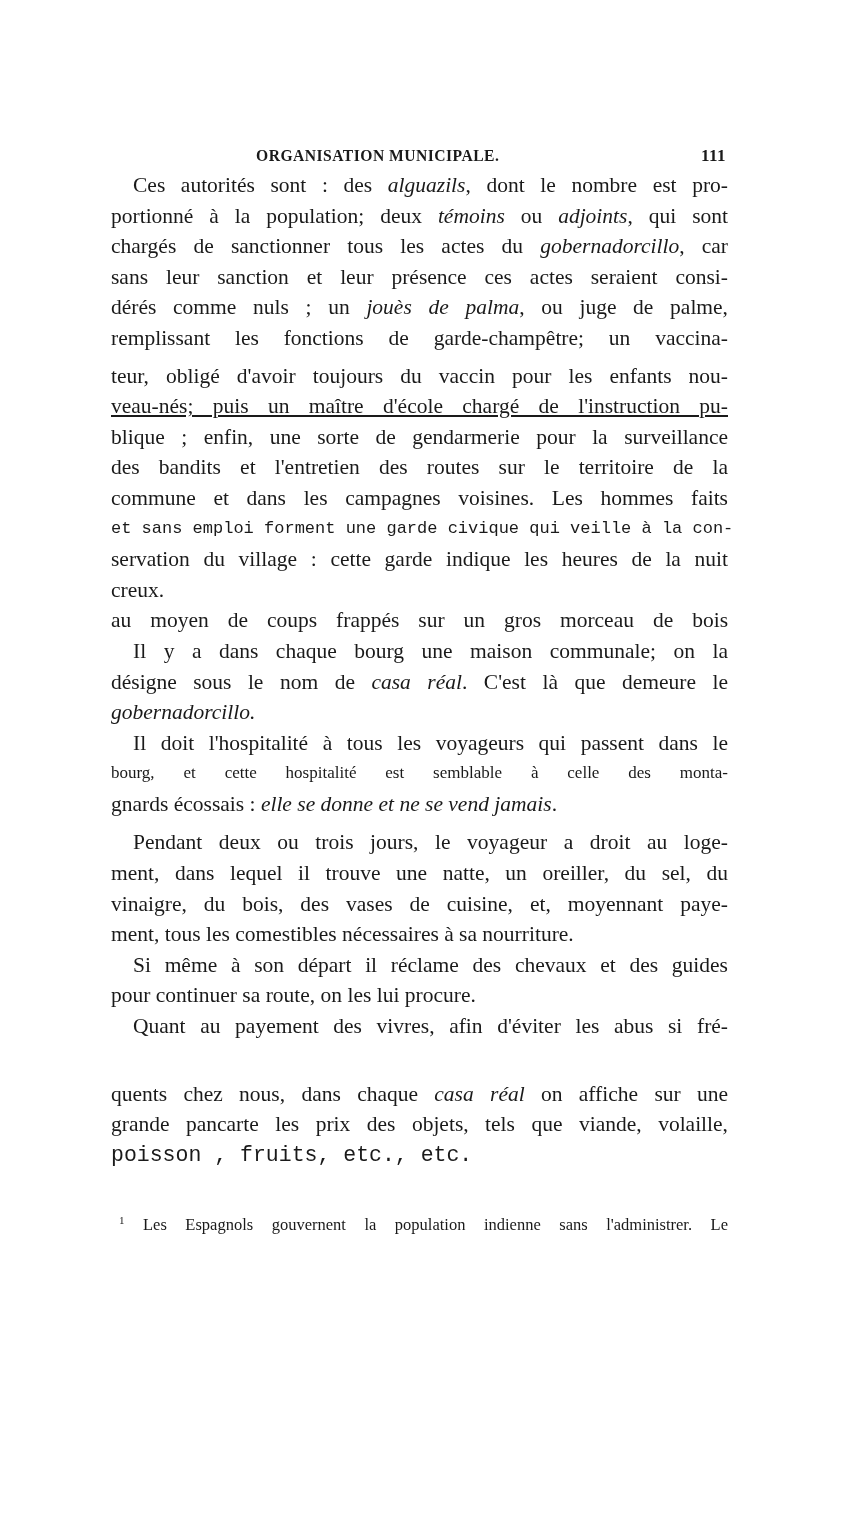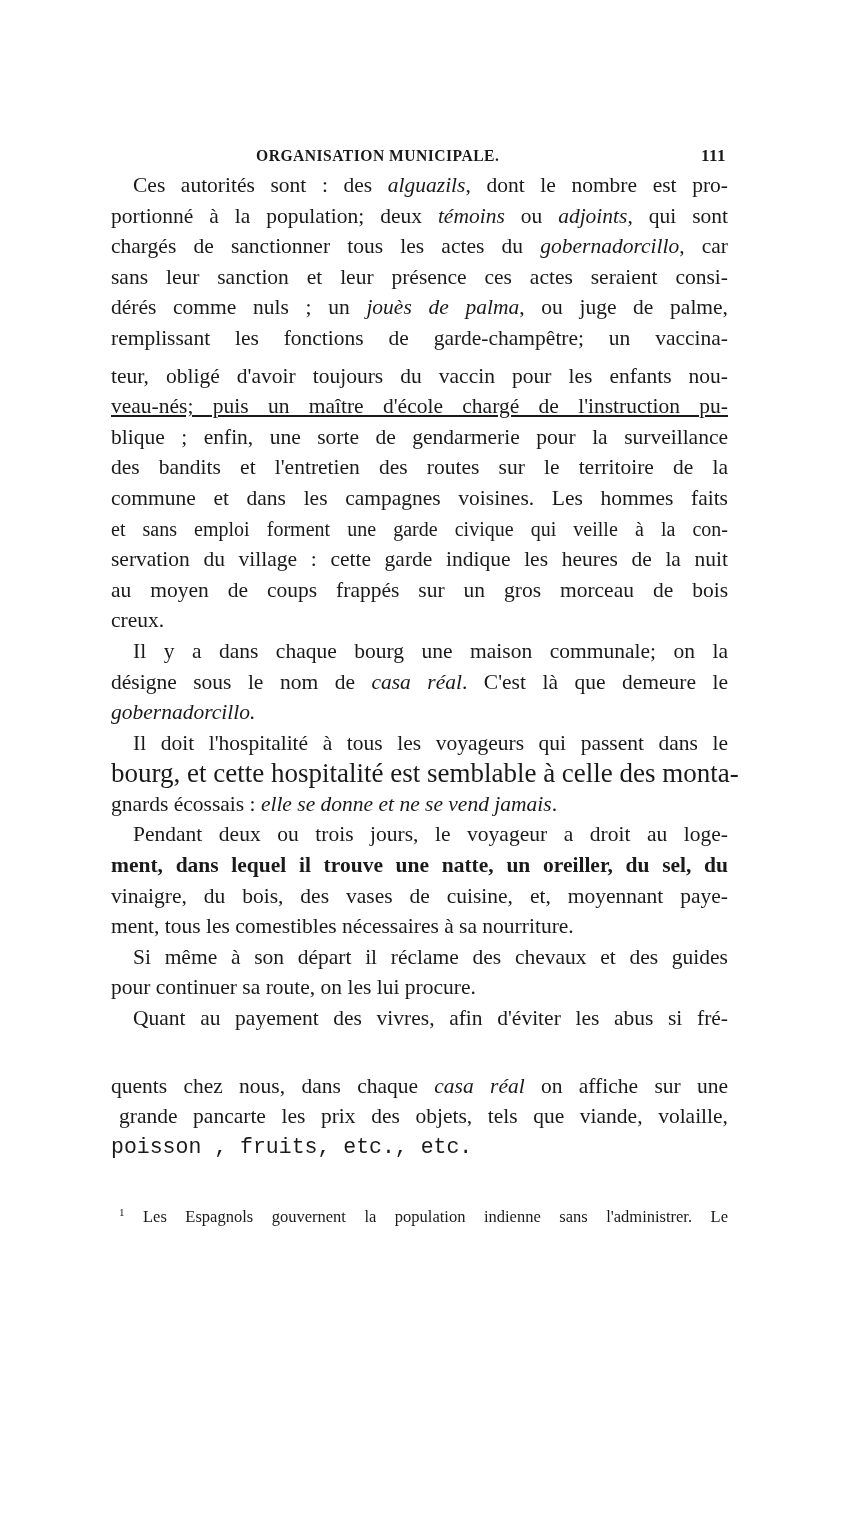--- a/index.html
+++ b/index.html
@@ -28,49 +28,49 @@
         <div class="textline" style="font-size: 21.5px; line-height: 30.6px; height: 30.6px; white-space: nowrap; text-align: justify; text-align-last: justify;"><span>portionné à la population; deux </span><i>témoins</i><span> ou </span><i>adjoints</i><span>, qui sont</span></div>
         <div class="textline" style="font-size: 21.5px; line-height: 30.6px; height: 30.6px; white-space: nowrap; text-align: justify; text-align-last: justify;"><span>chargés de sanctionner tous les actes du </span><i>gobernadorcillo</i><span>, car</span></div>
         <div class="textline" style="font-size: 21.5px; line-height: 30.6px; height: 30.6px; white-space: nowrap; text-align: justify; text-align-last: justify;"><span>sans leur sanction et leur présence ces actes seraient consi-</span></div>
         <div class="textline" style="font-size: 21.5px; line-height: 30.6px; height: 30.6px; white-space: nowrap; text-align: justify; text-align-last: justify;"><span>dérés comme nuls ; un </span><i>jouès de palma</i><span>, ou juge de palme,</span></div>
         <div class="textline" style="font-size: 21.5px; line-height: 30.6px; height: 30.6px; white-space: nowrap; text-align: justify; text-align-last: justify;"><span>remplissant les fonctions de garde-champêtre; un vaccina-</span></div>
         <div class="textline" style="font-size: 21.5px; line-height: 30.6px; height: 30.6px; white-space: nowrap; text-align: justify; text-align-last: justify; margin-top: 7px;"><span>teur, obligé d'avoir toujours du vaccin pour les enfants nou-</span></div>
         <div class="textline" style="font-size: 21.5px; line-height: 30.6px; height: 30.6px; white-space: nowrap; text-align: justify; text-align-last: justify; text-decoration: underline;"><span>veau-nés; puis un maître d'école chargé de l'instruction pu-</span></div>
         <div class="textline" style="font-size: 21.5px; line-height: 30.6px; height: 30.6px; white-space: nowrap; text-align: justify; text-align-last: justify;"><span>blique ; enfin, une sorte de gendarmerie pour la surveillance</span></div>
         <div class="textline" style="font-size: 21.5px; line-height: 30.6px; height: 30.6px; white-space: nowrap; text-align: justify; text-align-last: justify;"><span>des bandits et l'entretien des routes sur le territoire de la</span></div>
         <div class="textline" style="font-size: 21.5px; line-height: 30.6px; height: 30.6px; white-space: nowrap; text-align: justify; text-align-last: justify;"><span>commune et dans les campagnes voisines. Les hommes faits</span></div>
-        <div class="textline" style="font-size: 20px; line-height: 30.6px; height: 30.6px; white-space: nowrap; text-align: justify; text-align-last: justify;"><span>et sans emploi forment une garde civique qui veille à la con-</span></div>
+        <div class="textline" style="font-size: 17px; line-height: 30.6px; height: 30.6px; white-space: nowrap; text-align: justify; text-align-last: justify; font-family: Liberation Mono, monospace;"><span>et sans emploi forment une garde civique qui veille à la con-</span></div>
         <div class="textline" style="font-size: 21.5px; line-height: 30.6px; height: 30.6px; white-space: nowrap; text-align: justify; text-align-last: justify;"><span>servation du village : cette garde indique les heures de la nuit</span></div>
+        <div class="textline" style="font-size: 21.5px; line-height: 30.6px; height: 30.6px; white-space: nowrap; text-align: left;"><span>creux.</span></div>
         <div class="textline" style="font-size: 21.5px; line-height: 30.6px; height: 30.6px; white-space: nowrap; text-align: justify; text-align-last: justify;"><span>au moyen de coups frappés sur un gros morceau de bois</span></div>
-        <div class="textline" style="font-size: 21.5px; line-height: 30.6px; height: 30.6px; white-space: nowrap; text-align: left;"><span>creux.</span></div>
       </div>
       <div class="para">
         <div class="textline" style="font-size: 21.5px; line-height: 30.6px; height: 30.6px; white-space: nowrap; text-align: justify; text-align-last: justify; padding-left: 22px;"><span>Il y a dans chaque bourg une maison communale; on la</span></div>
         <div class="textline" style="font-size: 21.5px; line-height: 30.6px; height: 30.6px; white-space: nowrap; text-align: justify; text-align-last: justify;"><span>désigne sous le nom de </span><i>casa réal</i><span>. C'est là que demeure le</span></div>
         <div class="textline" style="font-size: 21.5px; line-height: 30.6px; height: 30.6px; white-space: nowrap; text-align: left;"><i>gobernadorcillo.</i></div>
       </div>
       <div class="para">
         <div class="textline" style="font-size: 21.5px; line-height: 30.6px; height: 30.6px; white-space: nowrap; text-align: justify; text-align-last: justify; padding-left: 22px;"><span>Il doit l'hospitalité à tous les voyageurs qui passent dans le</span></div>
-        <div class="textline" style="font-size: 27px; line-height: 30.6px; height: 30.6px; white-space: nowrap; text-align: justify; text-align-last: justify;"><span>bourg, et cette hospitalité est semblable à celle des monta-</span></div>
+        <div class="textline" style="font-size: 17px; line-height: 30.6px; height: 30.6px; white-space: nowrap; text-align: justify; text-align-last: justify;"><span>bourg, et cette hospitalité est semblable à celle des monta-</span></div>
         <div class="textline" style="font-size: 21.5px; line-height: 30.6px; height: 30.6px; white-space: nowrap; text-align: left;"><span>gnards écossais : </span><i>elle se donne et ne se vend jamais</i><span>.</span></div>
       </div>
       <div class="para">
-        <div class="textline" style="font-size: 21.5px; line-height: 30.6px; height: 30.6px; white-space: nowrap; text-align: justify; text-align-last: justify; padding-left: 22px;"><span>Pendant deux ou trois jours, le voyageur a droit au loge-</span></div>
-        <div class="textline" style="font-size: 21.5px; line-height: 30.6px; height: 30.6px; white-space: nowrap; text-align: justify; text-align-last: justify; font-weight: bold;"><span>ment, dans lequel il trouve une natte, un oreiller, du sel, du</span></div>
+        <div class="textline" style="font-size: 21.5px; line-height: 30.6px; height: 30.6px; white-space: nowrap; text-align: justify; text-align-last: justify; padding-left: 22px; margin-top: 8px;"><span>Pendant deux ou trois jours, le voyageur a droit au loge-</span></div>
+        <div class="textline" style="font-size: 21.5px; line-height: 30.6px; height: 30.6px; white-space: nowrap; text-align: justify; text-align-last: justify;"><span>ment, dans lequel il trouve une natte, un oreiller, du sel, du</span></div>
         <div class="textline" style="font-size: 21.5px; line-height: 30.6px; height: 30.6px; white-space: nowrap; text-align: justify; text-align-last: justify;"><span>vinaigre, du bois, des vases de cuisine, et, moyennant paye-</span></div>
         <div class="textline" style="font-size: 21.5px; line-height: 30.6px; height: 30.6px; white-space: nowrap; text-align: left;"><span>ment, tous les comestibles nécessaires à sa nourriture.</span></div>
       </div>
       <div class="para">
         <div class="textline" style="font-size: 21.5px; line-height: 30.6px; height: 30.6px; white-space: nowrap; text-align: justify; text-align-last: justify; padding-left: 22px;"><span>Si même à son départ il réclame des chevaux et des guides</span></div>
         <div class="textline" style="font-size: 21.5px; line-height: 30.6px; height: 30.6px; white-space: nowrap; text-align: left;"><span>pour continuer sa route, on les lui procure.</span></div>
       </div>
       <div class="para">
         <div class="textline" style="font-size: 21.5px; line-height: 30.6px; height: 30.6px; white-space: nowrap; text-align: justify; text-align-last: justify; padding-left: 22px;"><span>Quant au payement des vivres, afin d'éviter les abus si fré-</span></div>
         <div class="textline" style="font-size: 21.5px; line-height: 30.6px; height: 30.6px; white-space: nowrap; text-align: justify; text-align-last: justify; margin-top: 37px;"><span>quents chez nous, dans chaque </span><i>casa réal</i><span> on affiche sur une</span></div>
-        <div class="textline" style="font-size: 21.5px; line-height: 30.6px; height: 30.6px; white-space: nowrap; text-align: justify; text-align-last: justify; margin-left: 8px;"><span>grande pancarte les prix des objets, tels que viande, volaille,</span></div>
+        <div class="textline" style="font-size: 21.5px; line-height: 30.6px; height: 30.6px; white-space: nowrap; text-align: justify; text-align-last: justify;"><span>grande pancarte les prix des objets, tels que viande, volaille,</span></div>
         <div class="textline" style="font-size: 21.5px; line-height: 30.6px; height: 30.6px; white-space: nowrap; text-align: left; font-family: Liberation Mono, monospace;"><span>poisson , fruits, etc., etc.</span></div>
       </div>
     </div>
   <div class="footnote-gap"></div>
   <div class="footnote-area" id="footnotes">
       <div class="footnote" style="white-space: nowrap; padding-left: 8px; text-align: justify; text-align-last: justify;"><sup>1</sup><span> Les Espagnols gouvernent la population indienne sans l'administrer. Le</span></div>
     </div>
 </div>
 
 </body></html>

